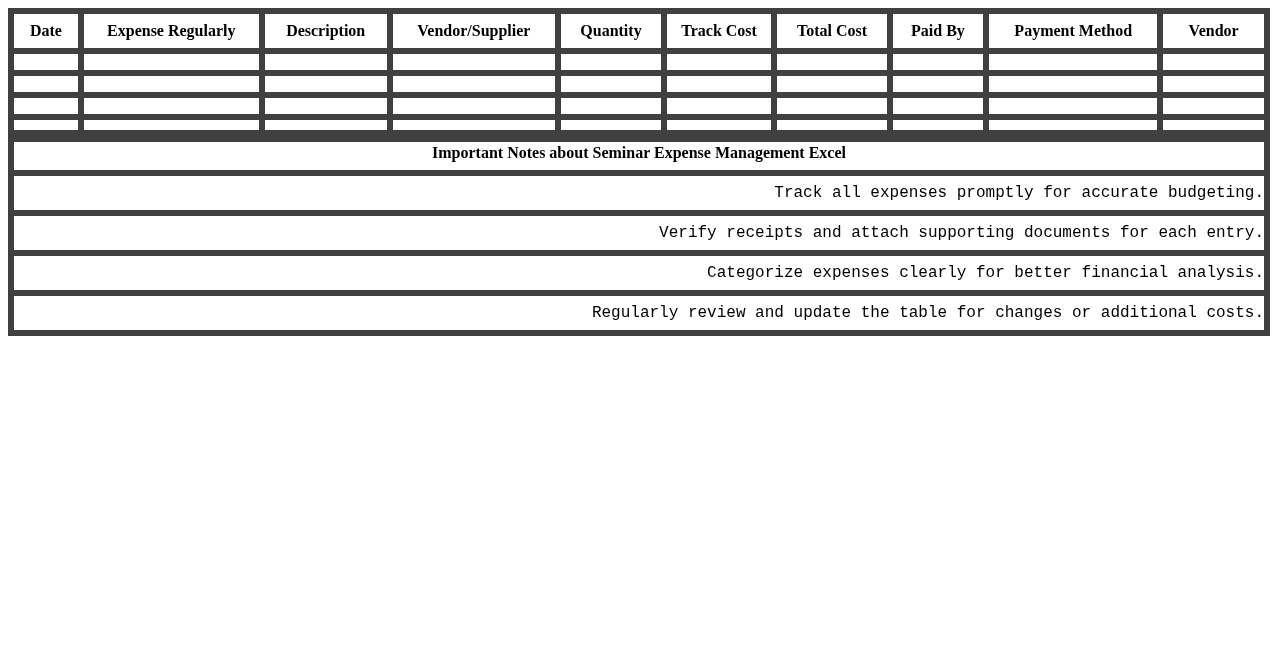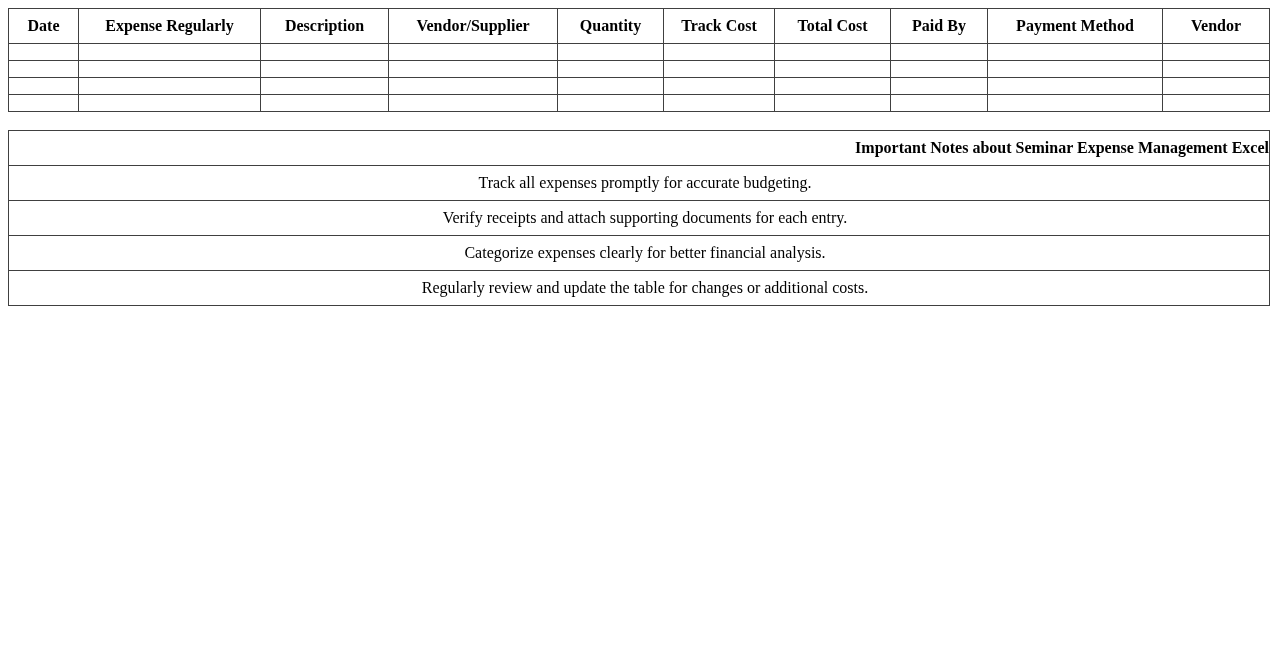--- a/index.html
+++ b/index.html
@@ -1,24 +1,24 @@
 <!DOCTYPE html>
 <html><head>
 <meta charset="utf-8">
 <style>
   html, body { margin: 0; padding: 0; background: #ffffff; }
   body { width: 1278px; height: 650px; position: relative; font-family: "Liberation Serif", serif; color: #000; }
   table { border-collapse: collapse; position: absolute; left: 8px; }
-  td, th { border: 1px solid #404040; padding: 0; }
+  td, th { border: 6px solid #404040; padding: 0; }
   #expense-table { top: 8px; width: 1262px; }
   #expense-table th { height: 34px; font-size: 16px; font-weight: bold; text-align: center; }
   #expense-table td { height: 16px; }
   #notes-table { top: 130px; width: 1262px; }
-  #notes-table th { height: 34px; font-size: 16px; font-weight: bold; text-align: right; }
-  #notes-table td { height: 34px; font-size: 16px; padding-left: 12px; text-align: center; }
+  #notes-table th { height: 34px; font-size: 16px; font-weight: bold; text-align: center; }
+  #notes-table td { height: 34px; font-size: 16px; padding-left: 12px; text-align: right; font-family: Liberation Mono, monospace; }
 </style>
 </head>
 <body>
 
 <table id="expense-table">
   <colgroup>
     <col style="width:70px">
       <col style="width:182px">
       <col style="width:128px">
       <col style="width:169px">

